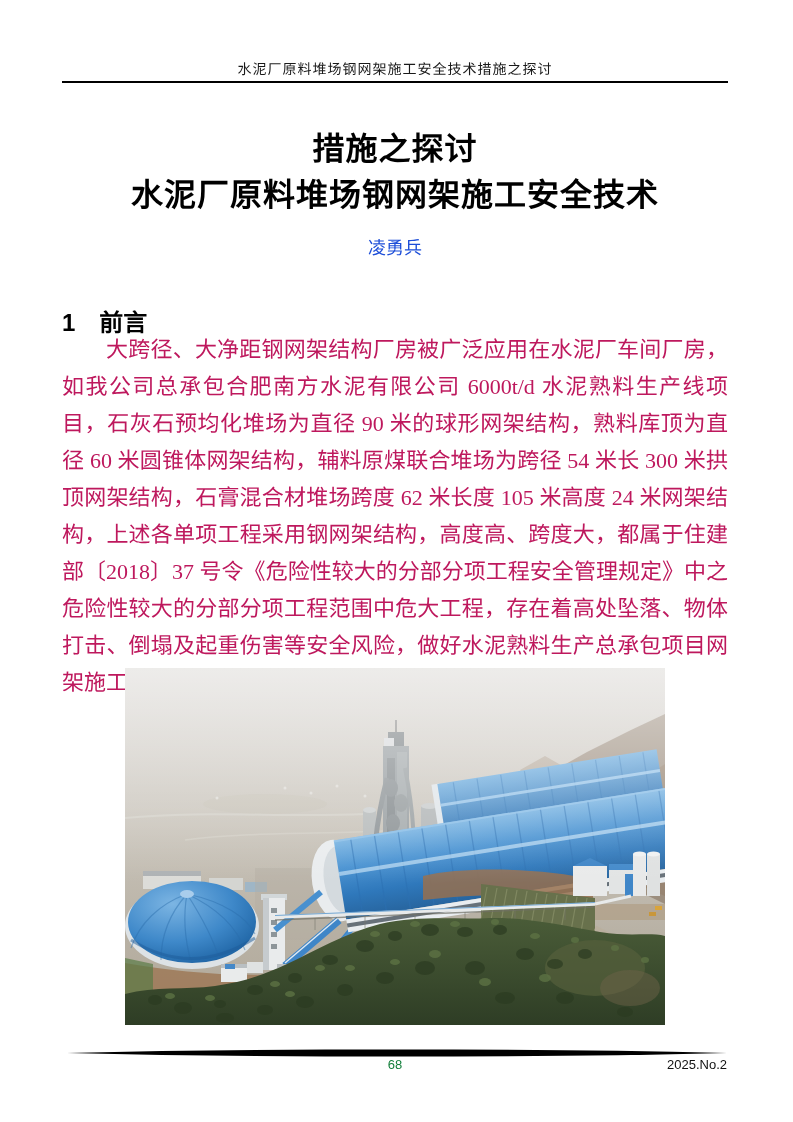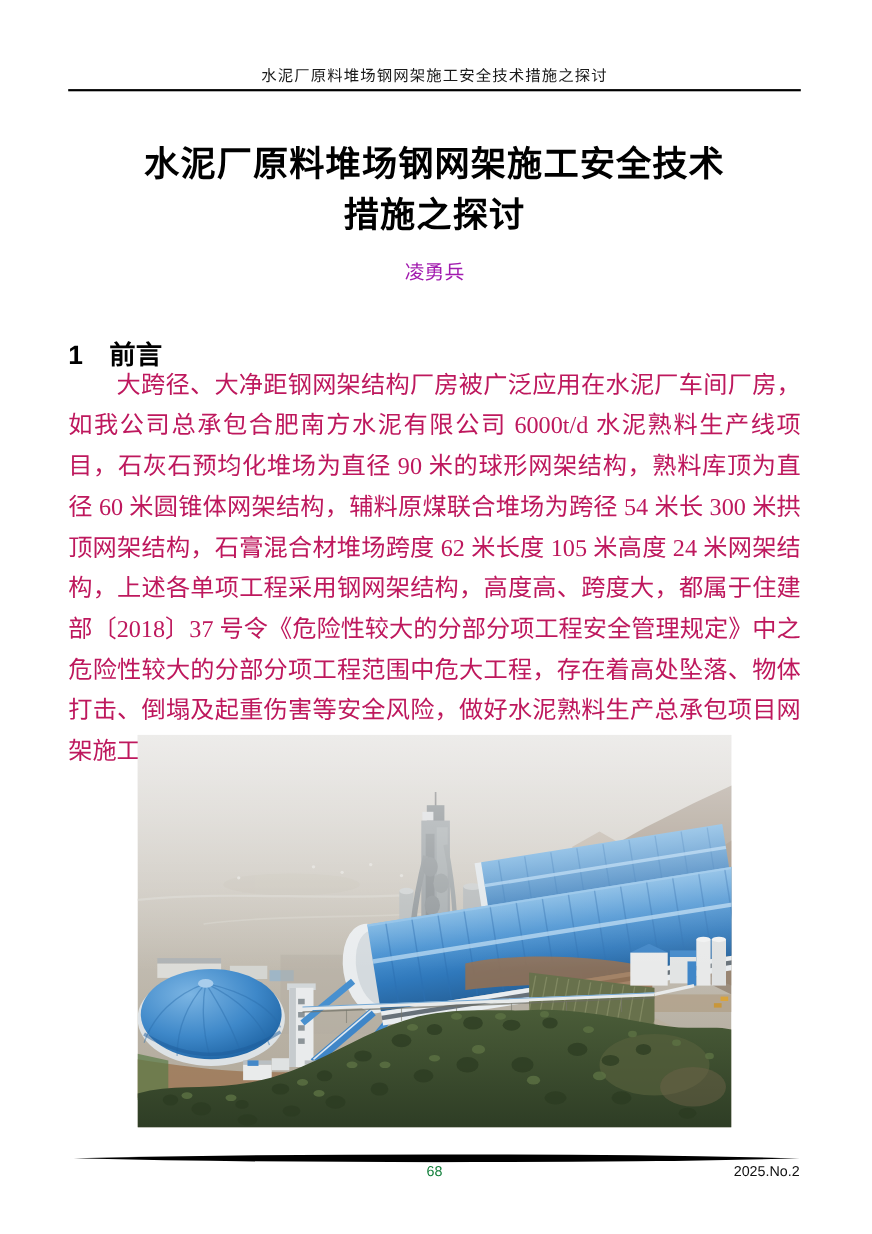--- a/index.html
+++ b/index.html
@@ -19,21 +19,21 @@
     position:absolute;top:81px;left:62px;width:666px;height:2px;background:#000;
   }
   .title{
     position:absolute;top:126px;left:62px;width:666px;margin:0;
     text-align:center;font-family:"Liberation Sans","DejaVu Sans",sans-serif;
     font-weight:bold;font-size:32px;line-height:46px;color:#000;letter-spacing:1px;
   }
   .title span{display:block;}
   .author{
     position:absolute;top:233px;left:62px;width:666px;
-    text-align:center;font-size:18px;color:#a21caf;
+    text-align:center;font-size:18px;color:#1d4ed8;
   }
   .affiliation{
     position:absolute;top:259px;left:62px;width:666px;
     text-align:center;font-size:19px;color:#1a1a1a;white-space:pre;
   }
   .section-heading{
     position:absolute;top:303px;left:62px;width:666px;margin:0;
     font-family:"Liberation Sans","DejaVu Sans",sans-serif;
     font-weight:bold;font-size:24px;color:#000;
   }
@@ -61,22 +61,22 @@
 </style>
 </head>
 <body>
 
 <div class="page">
 
   <div class="running-header">水泥厂原料堆场钢网架施工安全技术措施之探讨</div>
   <div class="header-rule"></div>
 
   <h1 class="title">
+    <span>措施之探讨</span>
     <span>水泥厂原料堆场钢网架施工安全技术</span>
-    <span>措施之探讨</span>
   </h1>
 
   <div class="author">凌勇兵</div>
 
   <h2 class="section-heading">1　前言</h2>
 
   <p class="body-par">大跨径、大净距钢网架结构厂房被广泛应用在水泥厂车间厂房，如我公司总承包合肥南方水泥有限公司 6000t/d 水泥熟料生产线项目，石灰石预均化堆场为直径 90 米的球形网架结构，熟料库顶为直径 60 米圆锥体网架结构，辅料原煤联合堆场为跨径 54 米长 300 米拱顶网架结构，石膏混合材堆场跨度 62 米长度 105 米高度 24 米网架结构，上述各单项工程采用钢网架结构，高度高、跨度大，都属于住建部〔2018〕37 号令《危险性较大的分部分项工程安全管理规定》中之危险性较大的分部分项工程范围中危大工程，存在着高处坠落、物体打击、倒塌及起重伤害等安全风险，做好水泥熟料生产总承包项目网架施工安全措施，成为安全管理的重中之重。</p>
 
   <figure class="photo">
     <svg width="540" height="357" viewBox="0 0 540 357" xmlns="http://www.w3.org/2000/svg">

